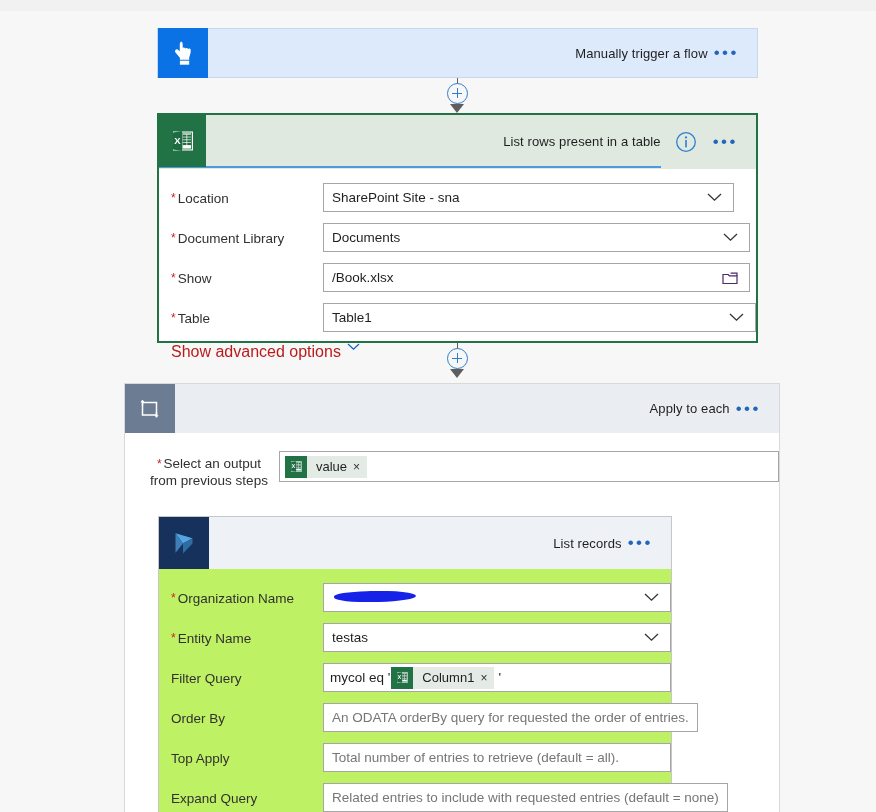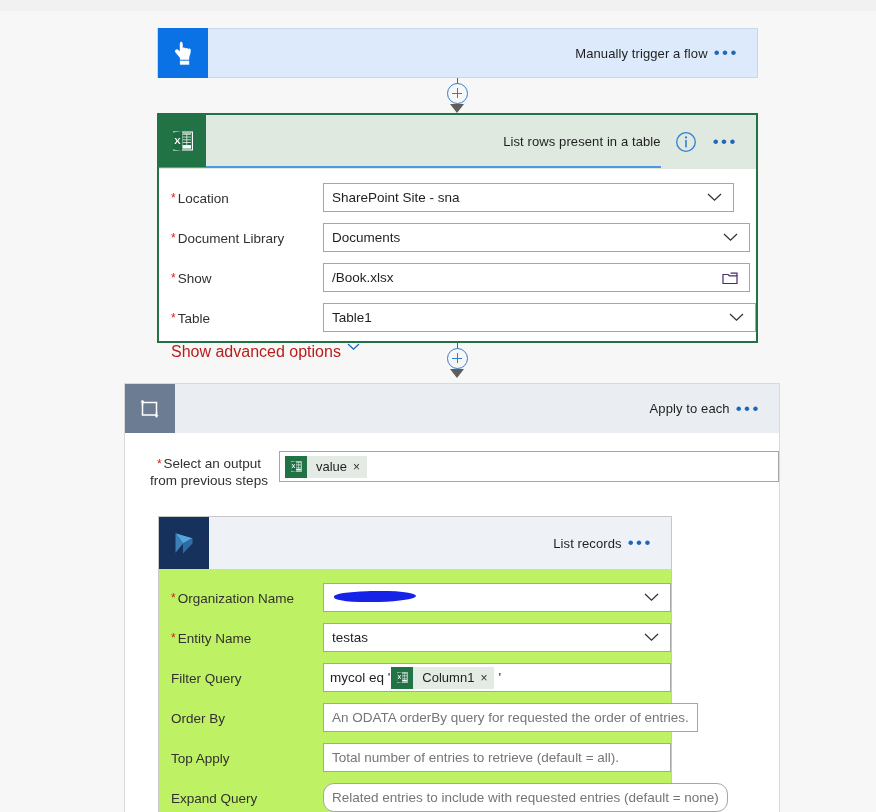--- a/index.html
+++ b/index.html
@@ -543,21 +543,21 @@
           </div>
           <div class="field placeholder" style="width:427px;">
             <span class="field-val">Total number of entries to retrieve (default = all).</span>
           </div>
         </div>
 
         <div class="row">
           <div class="row-label" style="width:152px; padding-left:12px;align-items:center;">
             <span>Expand Query</span>
           </div>
-          <div class="field placeholder" style="width:427px;border-radius:11px;">
+          <div class="field placeholder" style="width:427px;">
             <span class="field-val">Related entries to include with requested entries (default = none)</span>
           </div>
         </div>
 
       </div>
     </div>
 
   </div>
 
 </div>

